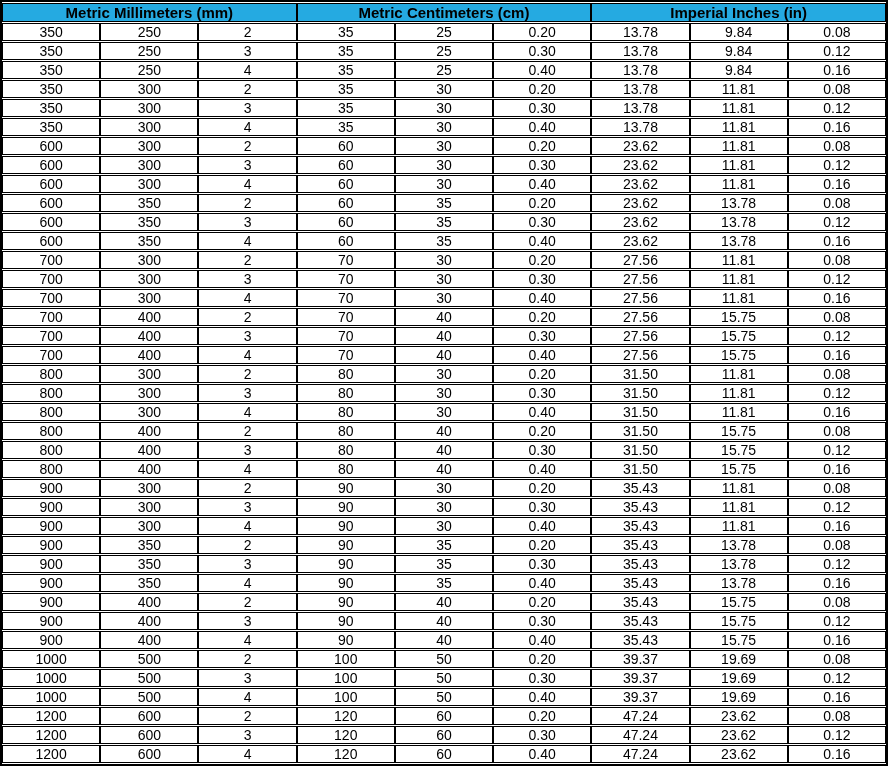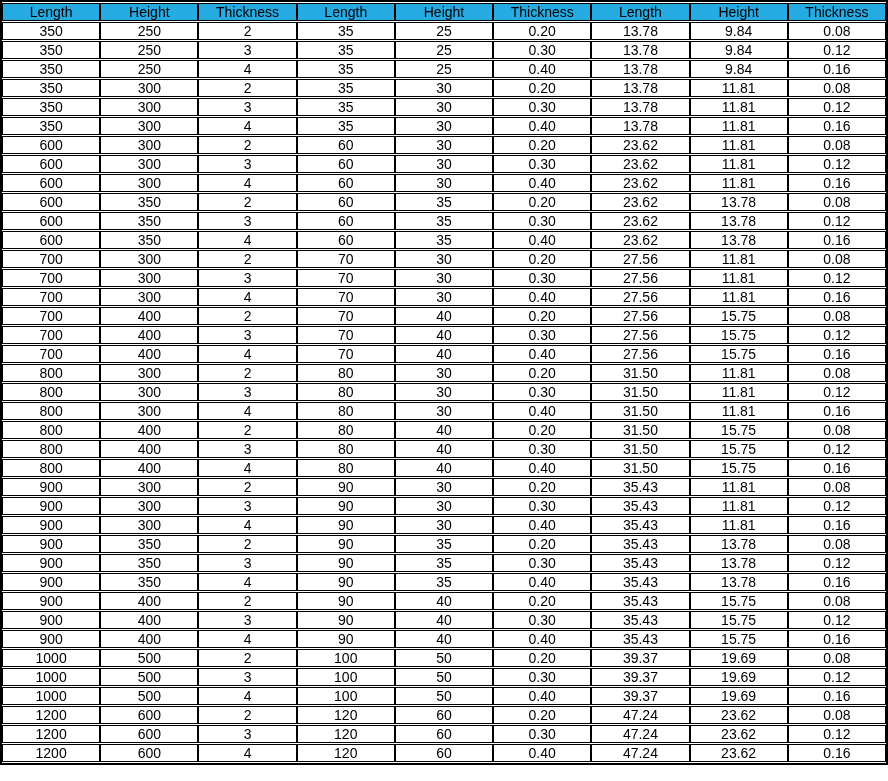--- a/index.html
+++ b/index.html
@@ -49,31 +49,25 @@
       <col>
       <col>
       <col>
       <col>
       <col>
       <col>
       <col>
       <col>
   </colgroup>
   <thead>
-    <tr>
-        <th class="sub">Length</th>
-        <th class="sub">Height</th>
-        <th class="sub">Thickness</th>
-        <th class="sub gs">Length</th>
-        <th class="sub">Height</th>
-        <th class="sub">Thickness</th>
-        <th class="sub gs">Length</th>
-        <th class="sub">Height</th>
-        <th class="sub">Thickness</th>
-      </tr>
+    <tr class="group-row">
+      <th colspan="3">Metric Millimeters (mm)</th>
+      <th colspan="3" class="gs">Metric Centimeters (cm)</th>
+      <th colspan="3" class="gs">Imperial Inches (in)</th>
+    </tr>
   </thead>
   <tbody>
       <tr>
         <td>350</td>
         <td>250</td>
         <td>2</td>
         <td class="gs">35</td>
         <td>25</td>
         <td>0.20</td>
         <td class="gs">13.78</td>

